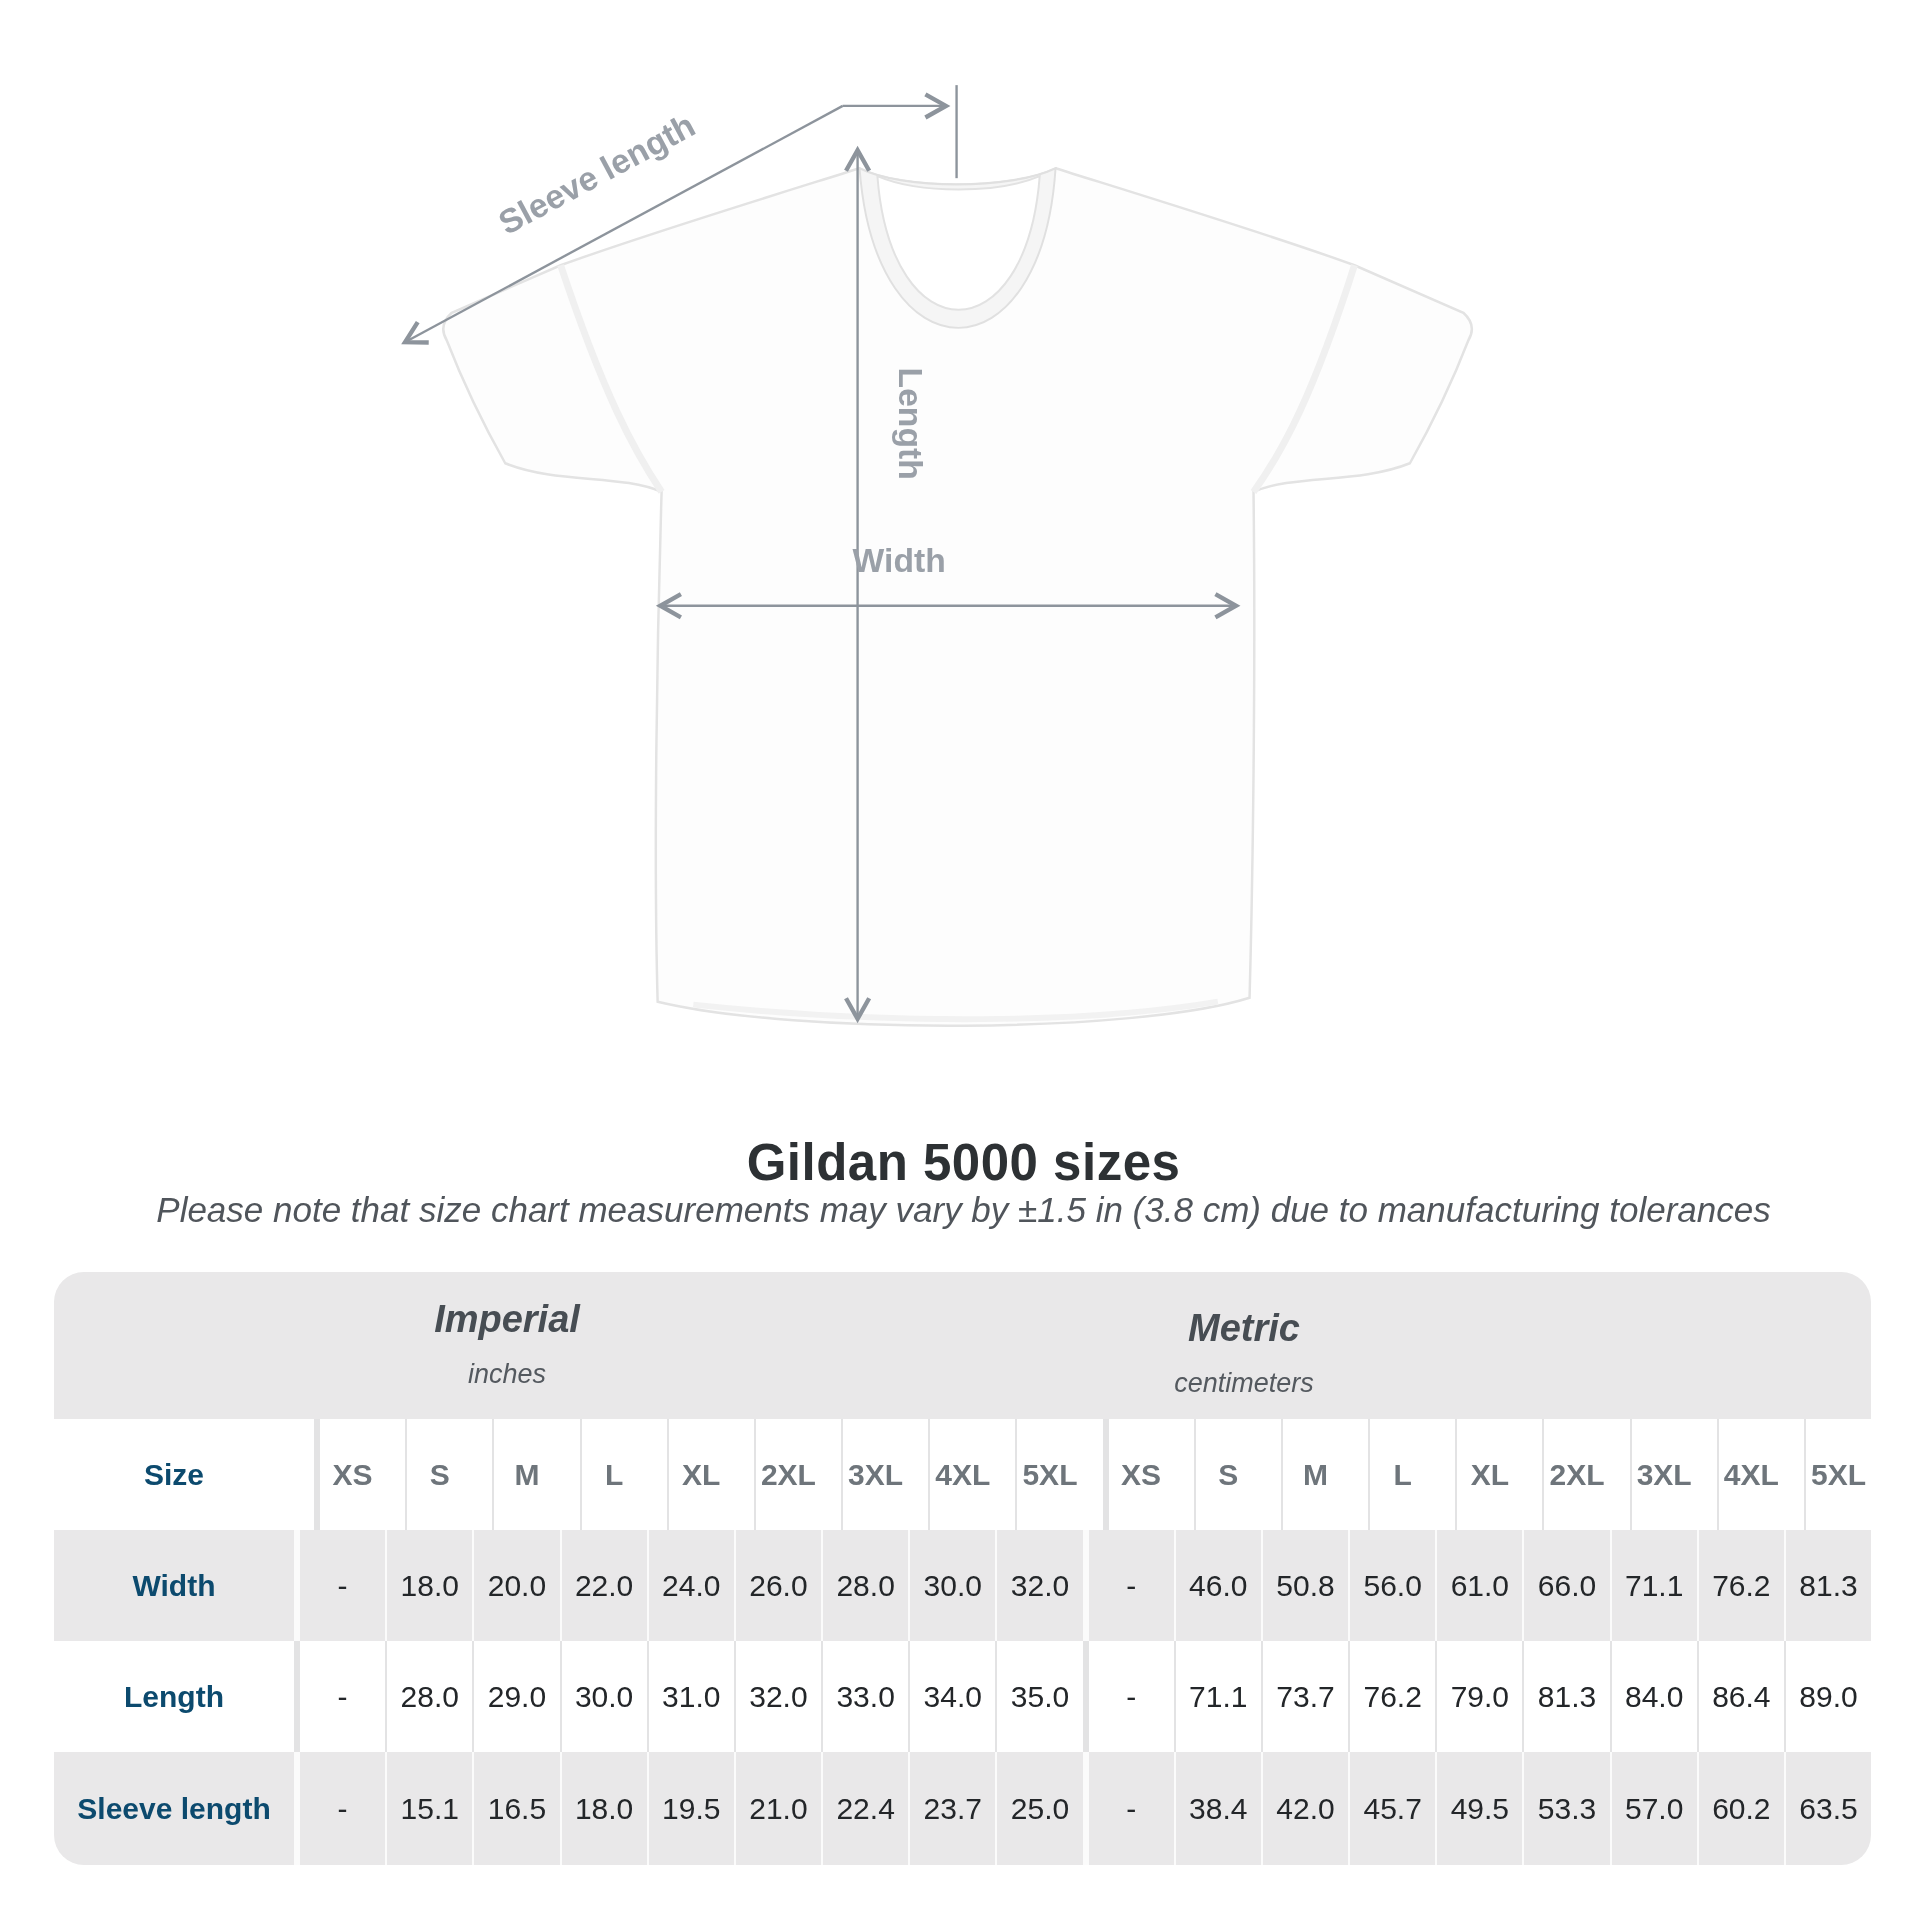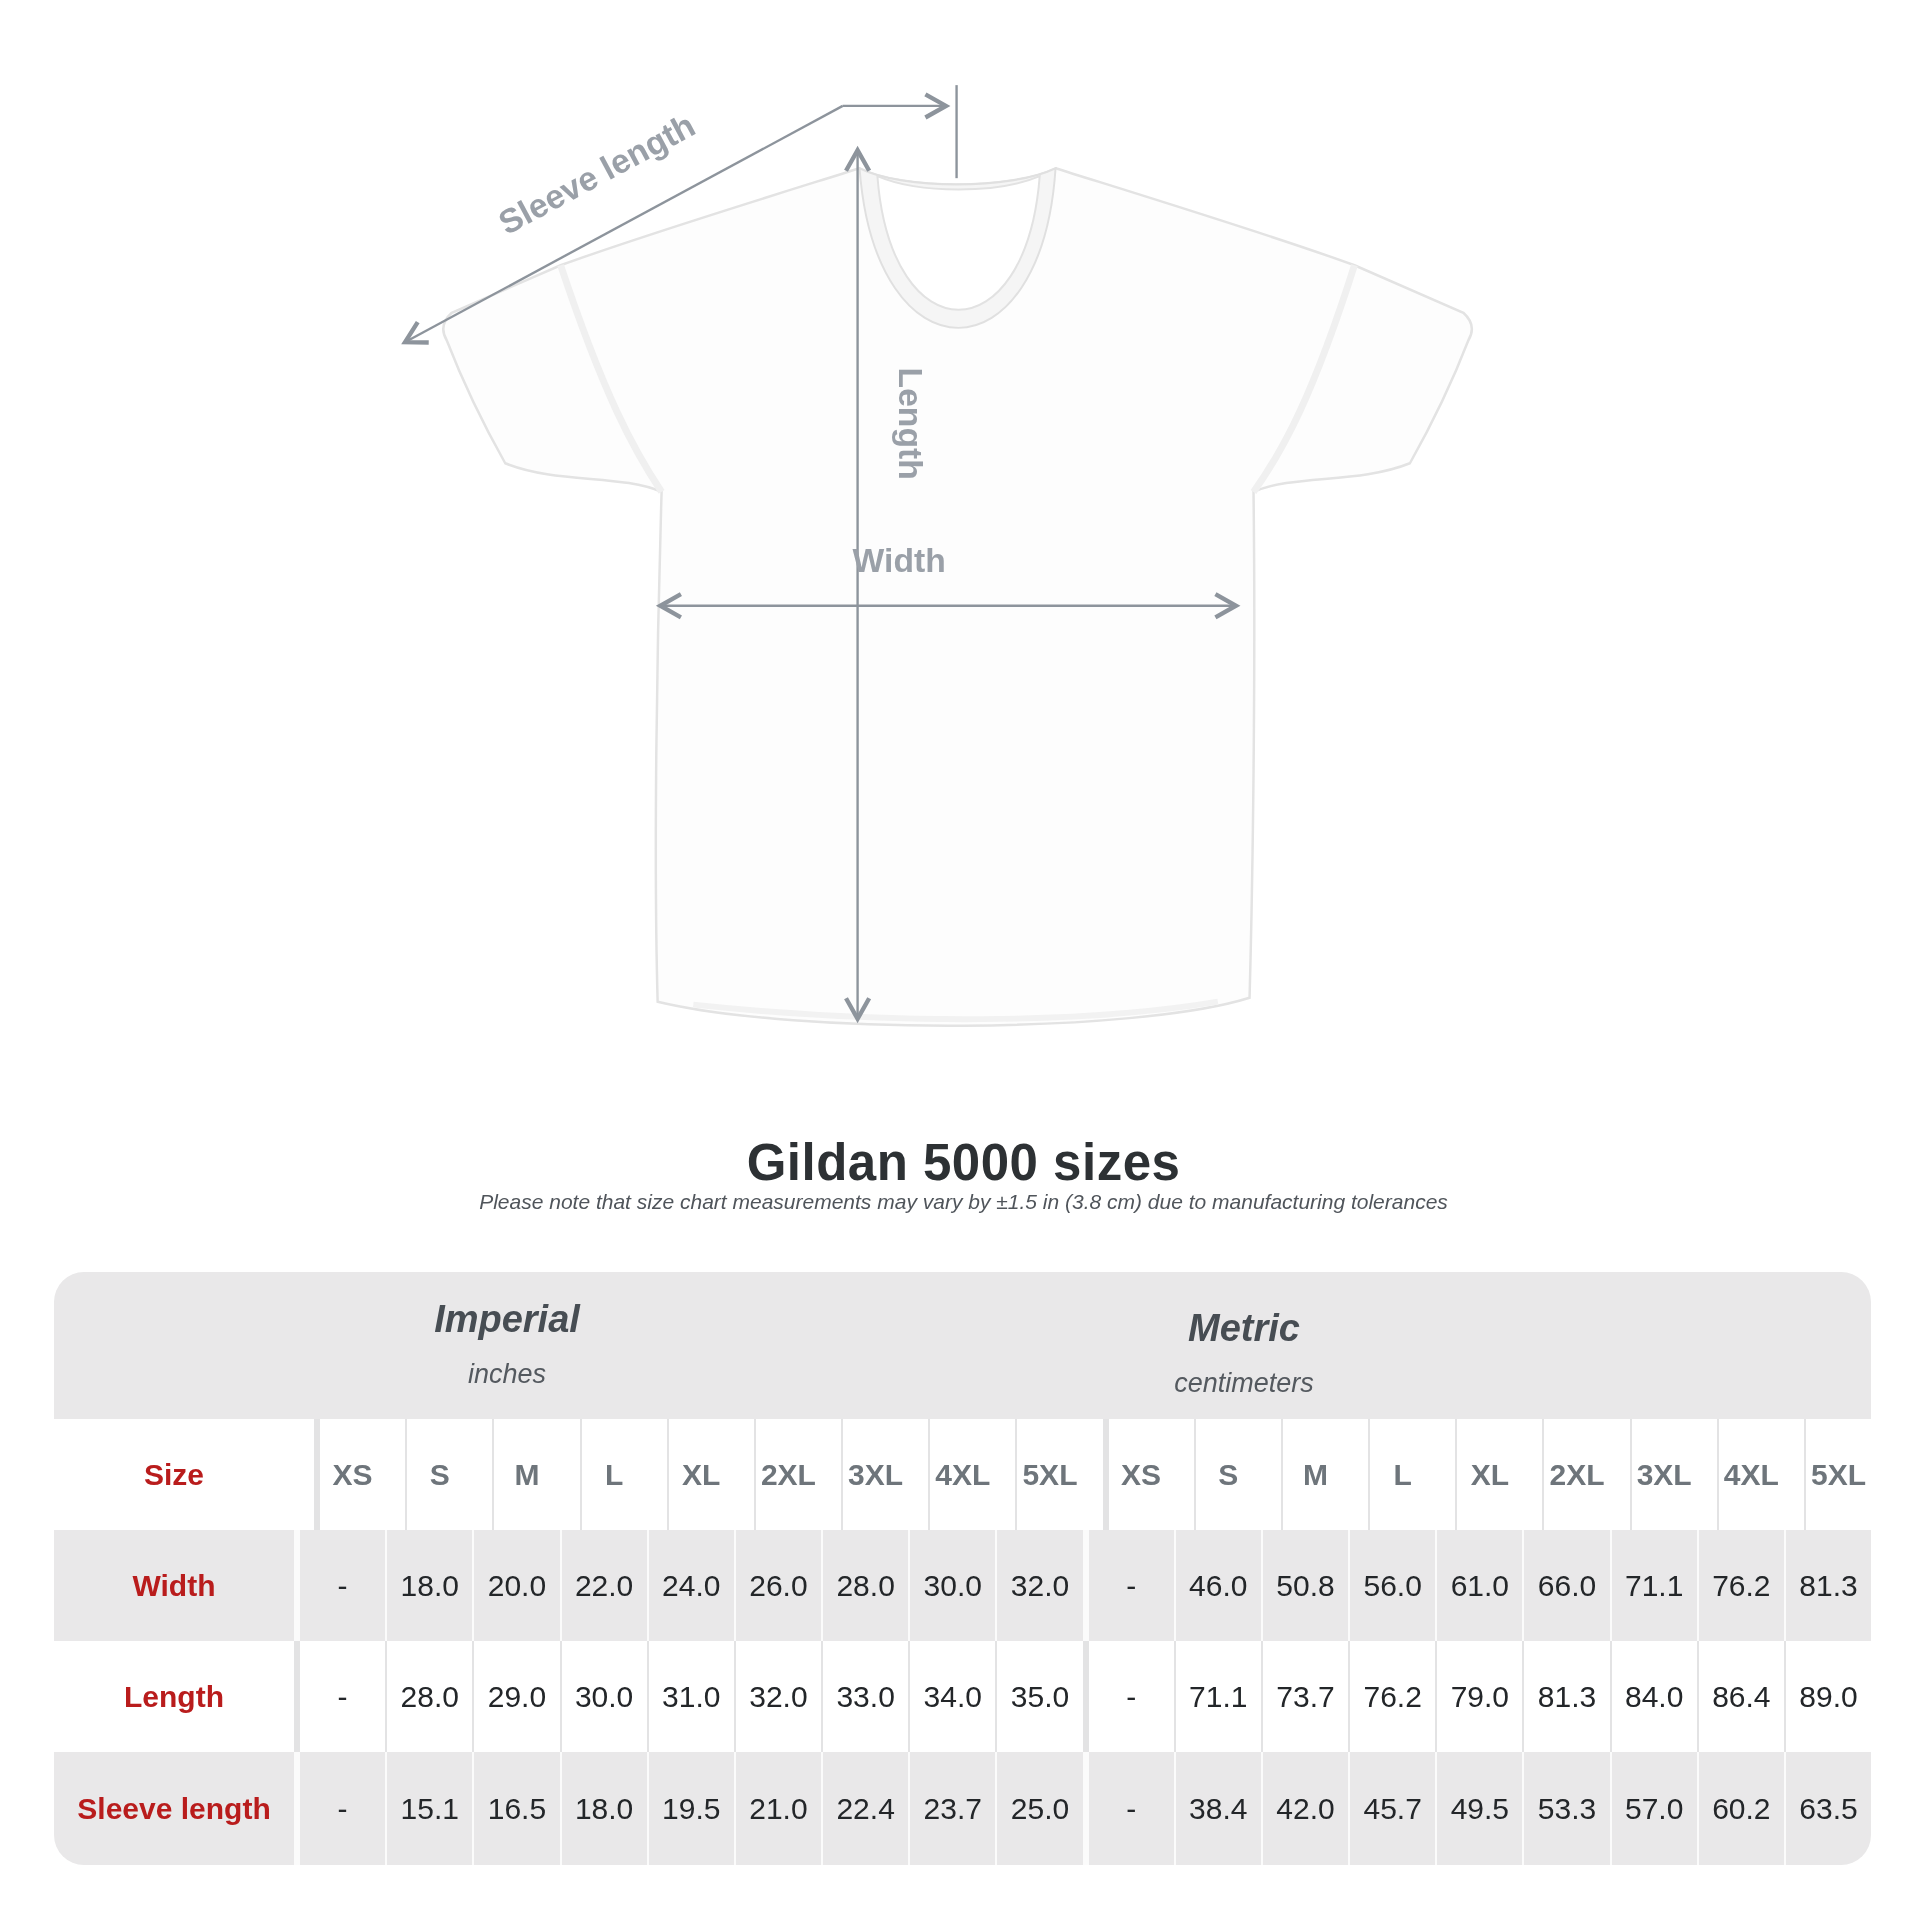--- a/index.html
+++ b/index.html
@@ -8,37 +8,37 @@
 
   
   .shirt-svg{position:absolute;left:0;top:0;}
   .dline{stroke:#8d949c;stroke-width:2.4;fill:none;}
   .dlab{font-family:"Liberation Sans",sans-serif;font-size:34px;font-weight:bold;fill:#9aa0a8;}
 
   
   .title{position:absolute;top:1133px;left:0;width:100%;text-align:center;
          font-size:51px;font-weight:bold;color:#2d3134;letter-spacing:0.5px;}
   .subtitle{position:absolute;top:1190px;left:0;width:100%;text-align:center;
-         font-size:21px;font-style:italic;color:#50555b;}
+         font-size:35px;font-style:italic;color:#50555b;}
 
   
   .sizetable{position:absolute;left:54px;top:1272px;width:1817px;height:593px;
              border-radius:30px;overflow:hidden;background:#ffffff;}
   .band{position:relative;height:147px;background:#e9e8e9;}
   .gname{position:absolute;top:26px;transform:translateX(-50%);
          font-size:38px;font-weight:bold;font-style:italic;color:#474d53;}
   .gunit{position:absolute;top:87px;transform:translateX(-50%);
          font-size:27px;font-style:italic;color:#54595f;}
   .g-imp{left:453px;} .g-met{left:1190px;margin-top:9px;}
 
   .row{display:flex;height:111px;}
   .row.last{height:113px;}
   .cell{display:flex;align-items:center;justify-content:center;
         font-size:30px;color:#232629;}
-  .lab{width:240px;flex:none;font-weight:bold;color:#b91c1c;}
+  .lab{width:240px;flex:none;font-weight:bold;color:#0c4a6e;}
   .c{flex:1;border-left:2px solid transparent;min-width:0;}
   .c.gs{border-left-width:6px;}
   .r-white{background:#ffffff;}
   .r-white .c{border-left-color:#e3e3e4;}
   .r-gray{background:#e9e8e9;}
   .r-gray .c{border-left-color:#fbfbfb;}
   .sizes .c{font-weight:bold;color:#6e757b;margin-left:20px;}
 </style>
 </head>
 <body>

